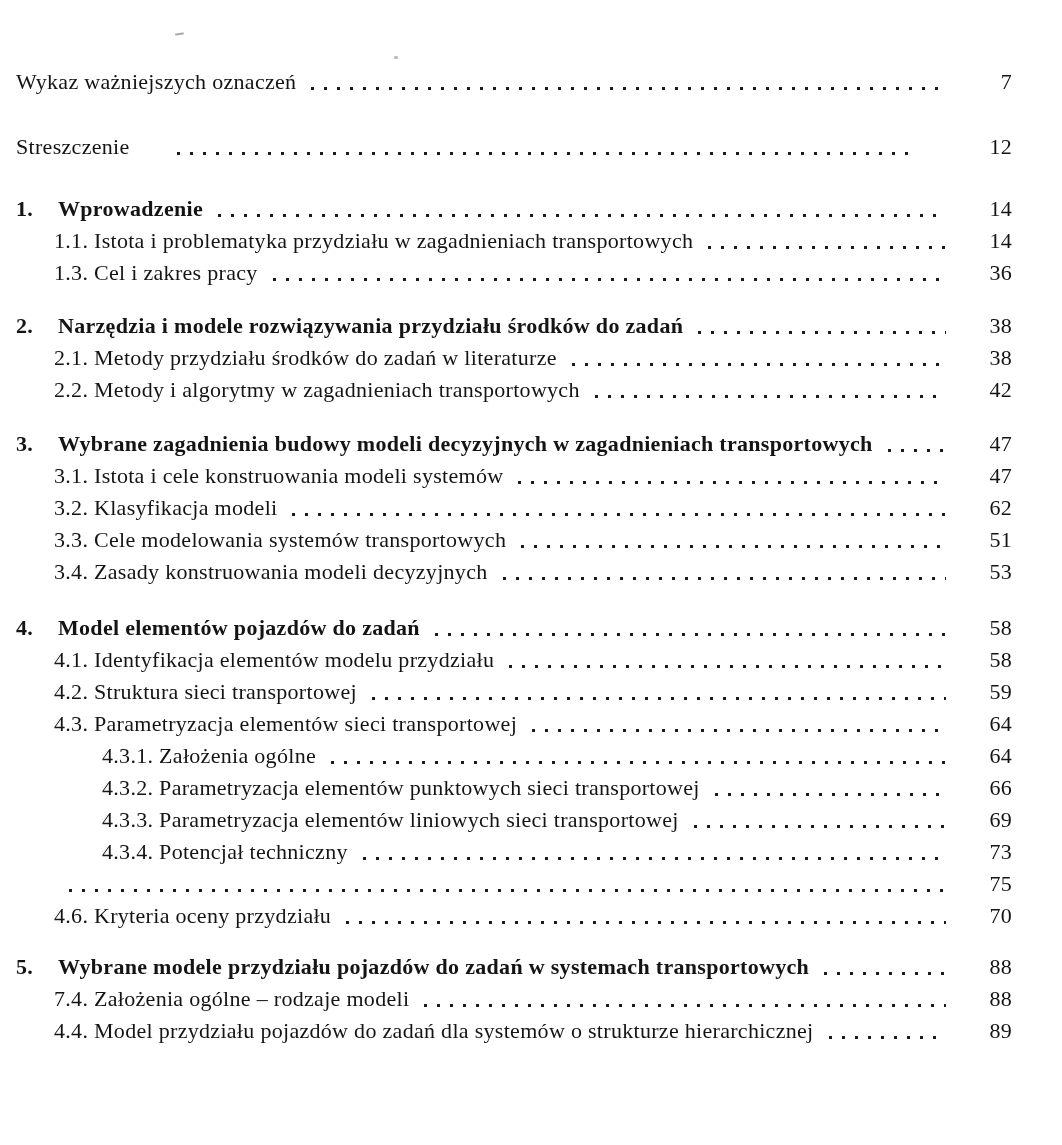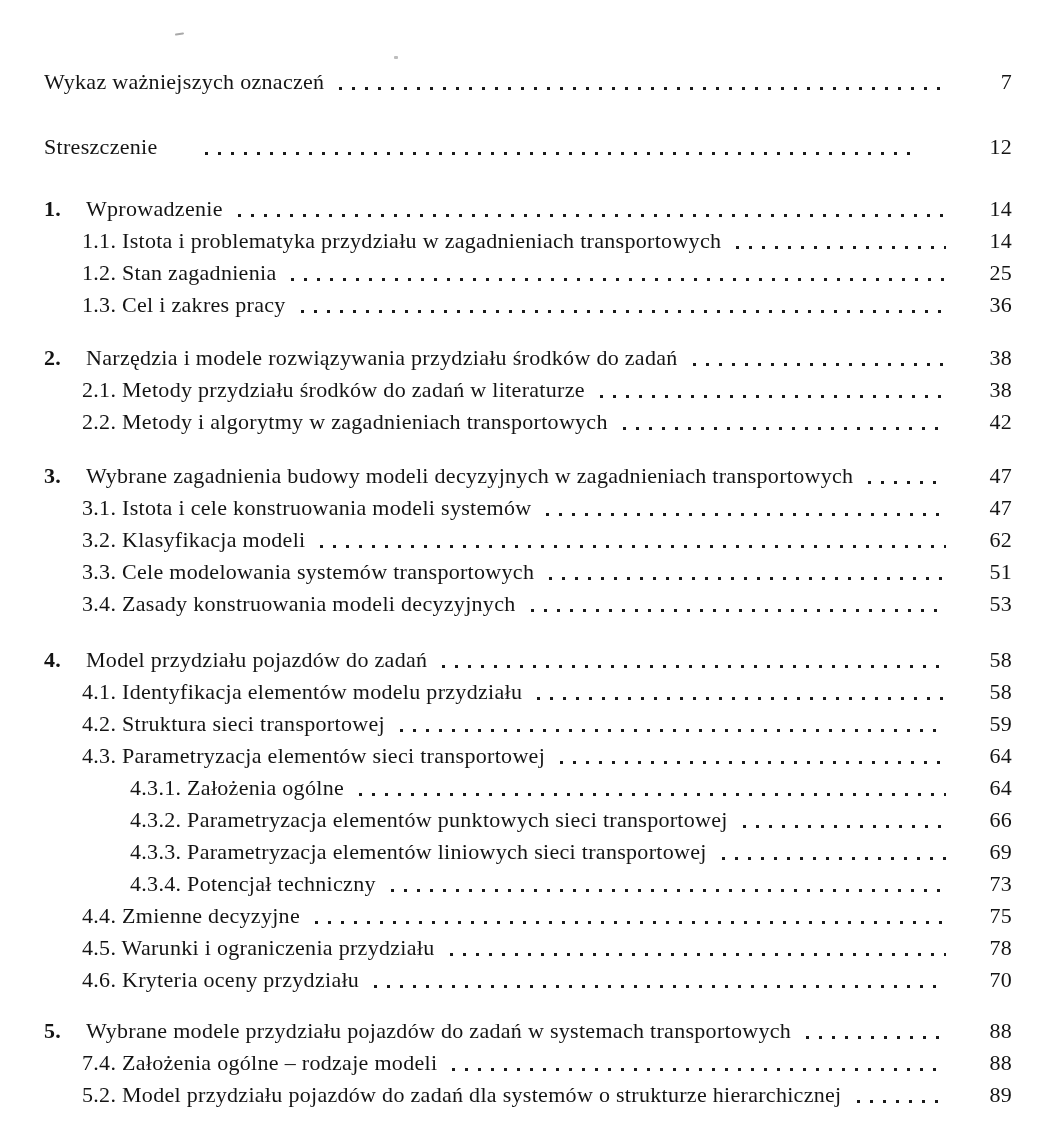--- a/index.html
+++ b/index.html
@@ -9,40 +9,39 @@
   }
   body {
     width: 1062px;
     height: 1145px;
     position: relative;
     overflow: hidden;
     font-family: "Liberation Serif", "DejaVu Serif", serif;
     color: #141414;
   }
   .toc {
-    padding: 66px 50px 0 28px;
-    margin-left: 16px;
+    padding: 66px 50px 0 16px;
   }
   .row {
     display: flex;
     align-items: baseline;
     font-size: 22px;
     line-height: 32px;
     letter-spacing: 0.3px;
     white-space: nowrap;
   }
   .row .num {
     flex: 0 0 42px;
     font-weight: bold;
   }
   .row .text {
     flex: 0 0 auto;
   }
   .row.bold .text {
-    font-weight: normal;
+    font-weight: bold;
   }
   .leader {
     flex: 1 1 auto;
     min-width: 8px;
     align-self: stretch;
     margin: 0 14px 0 7px;
     background-image: radial-gradient(circle, #1b1b1b 1.5px, rgba(0,0,0,0) 1.9px);
     background-size: 13px 5px;
     background-repeat: repeat-x;
     background-position: 3px calc(100% - 7px);
@@ -92,25 +91,20 @@
     <span class="text">Wprowadzenie</span>
     <span class="leader"></span>
     <span class="page">14</span>
   </div>
   <div class="row lvl2">
     <span class="text">1.1. Istota i problematyka przydziału w zagadnieniach transportowych</span>
     <span class="leader"></span>
     <span class="page">14</span>
   </div>
   <div class="row lvl2">
-    <span class="text">1.2. Stan zagadnienia</span>
-    <span class="leader"></span>
-    <span class="page">25</span>
-  </div>
-  <div class="row lvl2">
     <span class="text">1.3. Cel i zakres pracy</span>
     <span class="leader"></span>
     <span class="page">36</span>
   </div>
 
   <div class="row bold mt21">
     <span class="num">2.</span>
     <span class="text">Narzędzia i modele rozwiązywania przydziału środków do zadań</span>
     <span class="leader"></span>
     <span class="page">38</span>
@@ -148,21 +142,21 @@
     <span class="page">51</span>
   </div>
   <div class="row lvl2">
     <span class="text">3.4. Zasady konstruowania modeli decyzyjnych</span>
     <span class="leader"></span>
     <span class="page">53</span>
   </div>
 
   <div class="row bold mt24">
     <span class="num">4.</span>
-    <span class="text">Model przydziału pojazdów do zadań</span>
+    <span class="text">Model elementów pojazdów do zadań</span>
     <span class="leader"></span>
     <span class="page">58</span>
   </div>
   <div class="row lvl2">
     <span class="text">4.1. Identyfikacja elementów modelu przydziału</span>
     <span class="leader"></span>
     <span class="page">58</span>
   </div>
   <div class="row lvl2">
     <span class="text">4.2. Struktura sieci transportowej</span>
@@ -188,45 +182,39 @@
     <span class="text">4.3.3. Parametryzacja elementów liniowych sieci transportowej</span>
     <span class="leader"></span>
     <span class="page">69</span>
   </div>
   <div class="row lvl3">
     <span class="text">4.3.4. Potencjał techniczny</span>
     <span class="leader"></span>
     <span class="page">73</span>
   </div>
   <div class="row lvl2">
-    <span class="text">4.4. Zmienne decyzyjne</span>
     <span class="leader"></span>
     <span class="page">75</span>
-  </div>
-  <div class="row lvl2">
-    <span class="text">4.5. Warunki i ograniczenia przydziału</span>
-    <span class="leader"></span>
-    <span class="page">78</span>
   </div>
   <div class="row lvl2">
     <span class="text">4.6. Kryteria oceny przydziału</span>
     <span class="leader"></span>
     <span class="page">70</span>
   </div>
 
   <div class="row bold mt19">
     <span class="num">5.</span>
     <span class="text">Wybrane modele przydziału pojazdów do zadań w systemach transportowych</span>
     <span class="leader"></span>
     <span class="page">88</span>
   </div>
   <div class="row lvl2">
     <span class="text">7.4. Założenia ogólne – rodzaje modeli</span>
     <span class="leader"></span>
     <span class="page">88</span>
   </div>
   <div class="row lvl2">
-    <span class="text">5.2. Model przydziału pojazdów do zadań dla systemów o strukturze hierarchicznej</span>
+    <span class="text">4.4. Model przydziału pojazdów do zadań dla systemów o strukturze hierarchicznej</span>
     <span class="leader"></span>
     <span class="page">89</span>
   </div>
 
 </div>
 
 </body></html>

